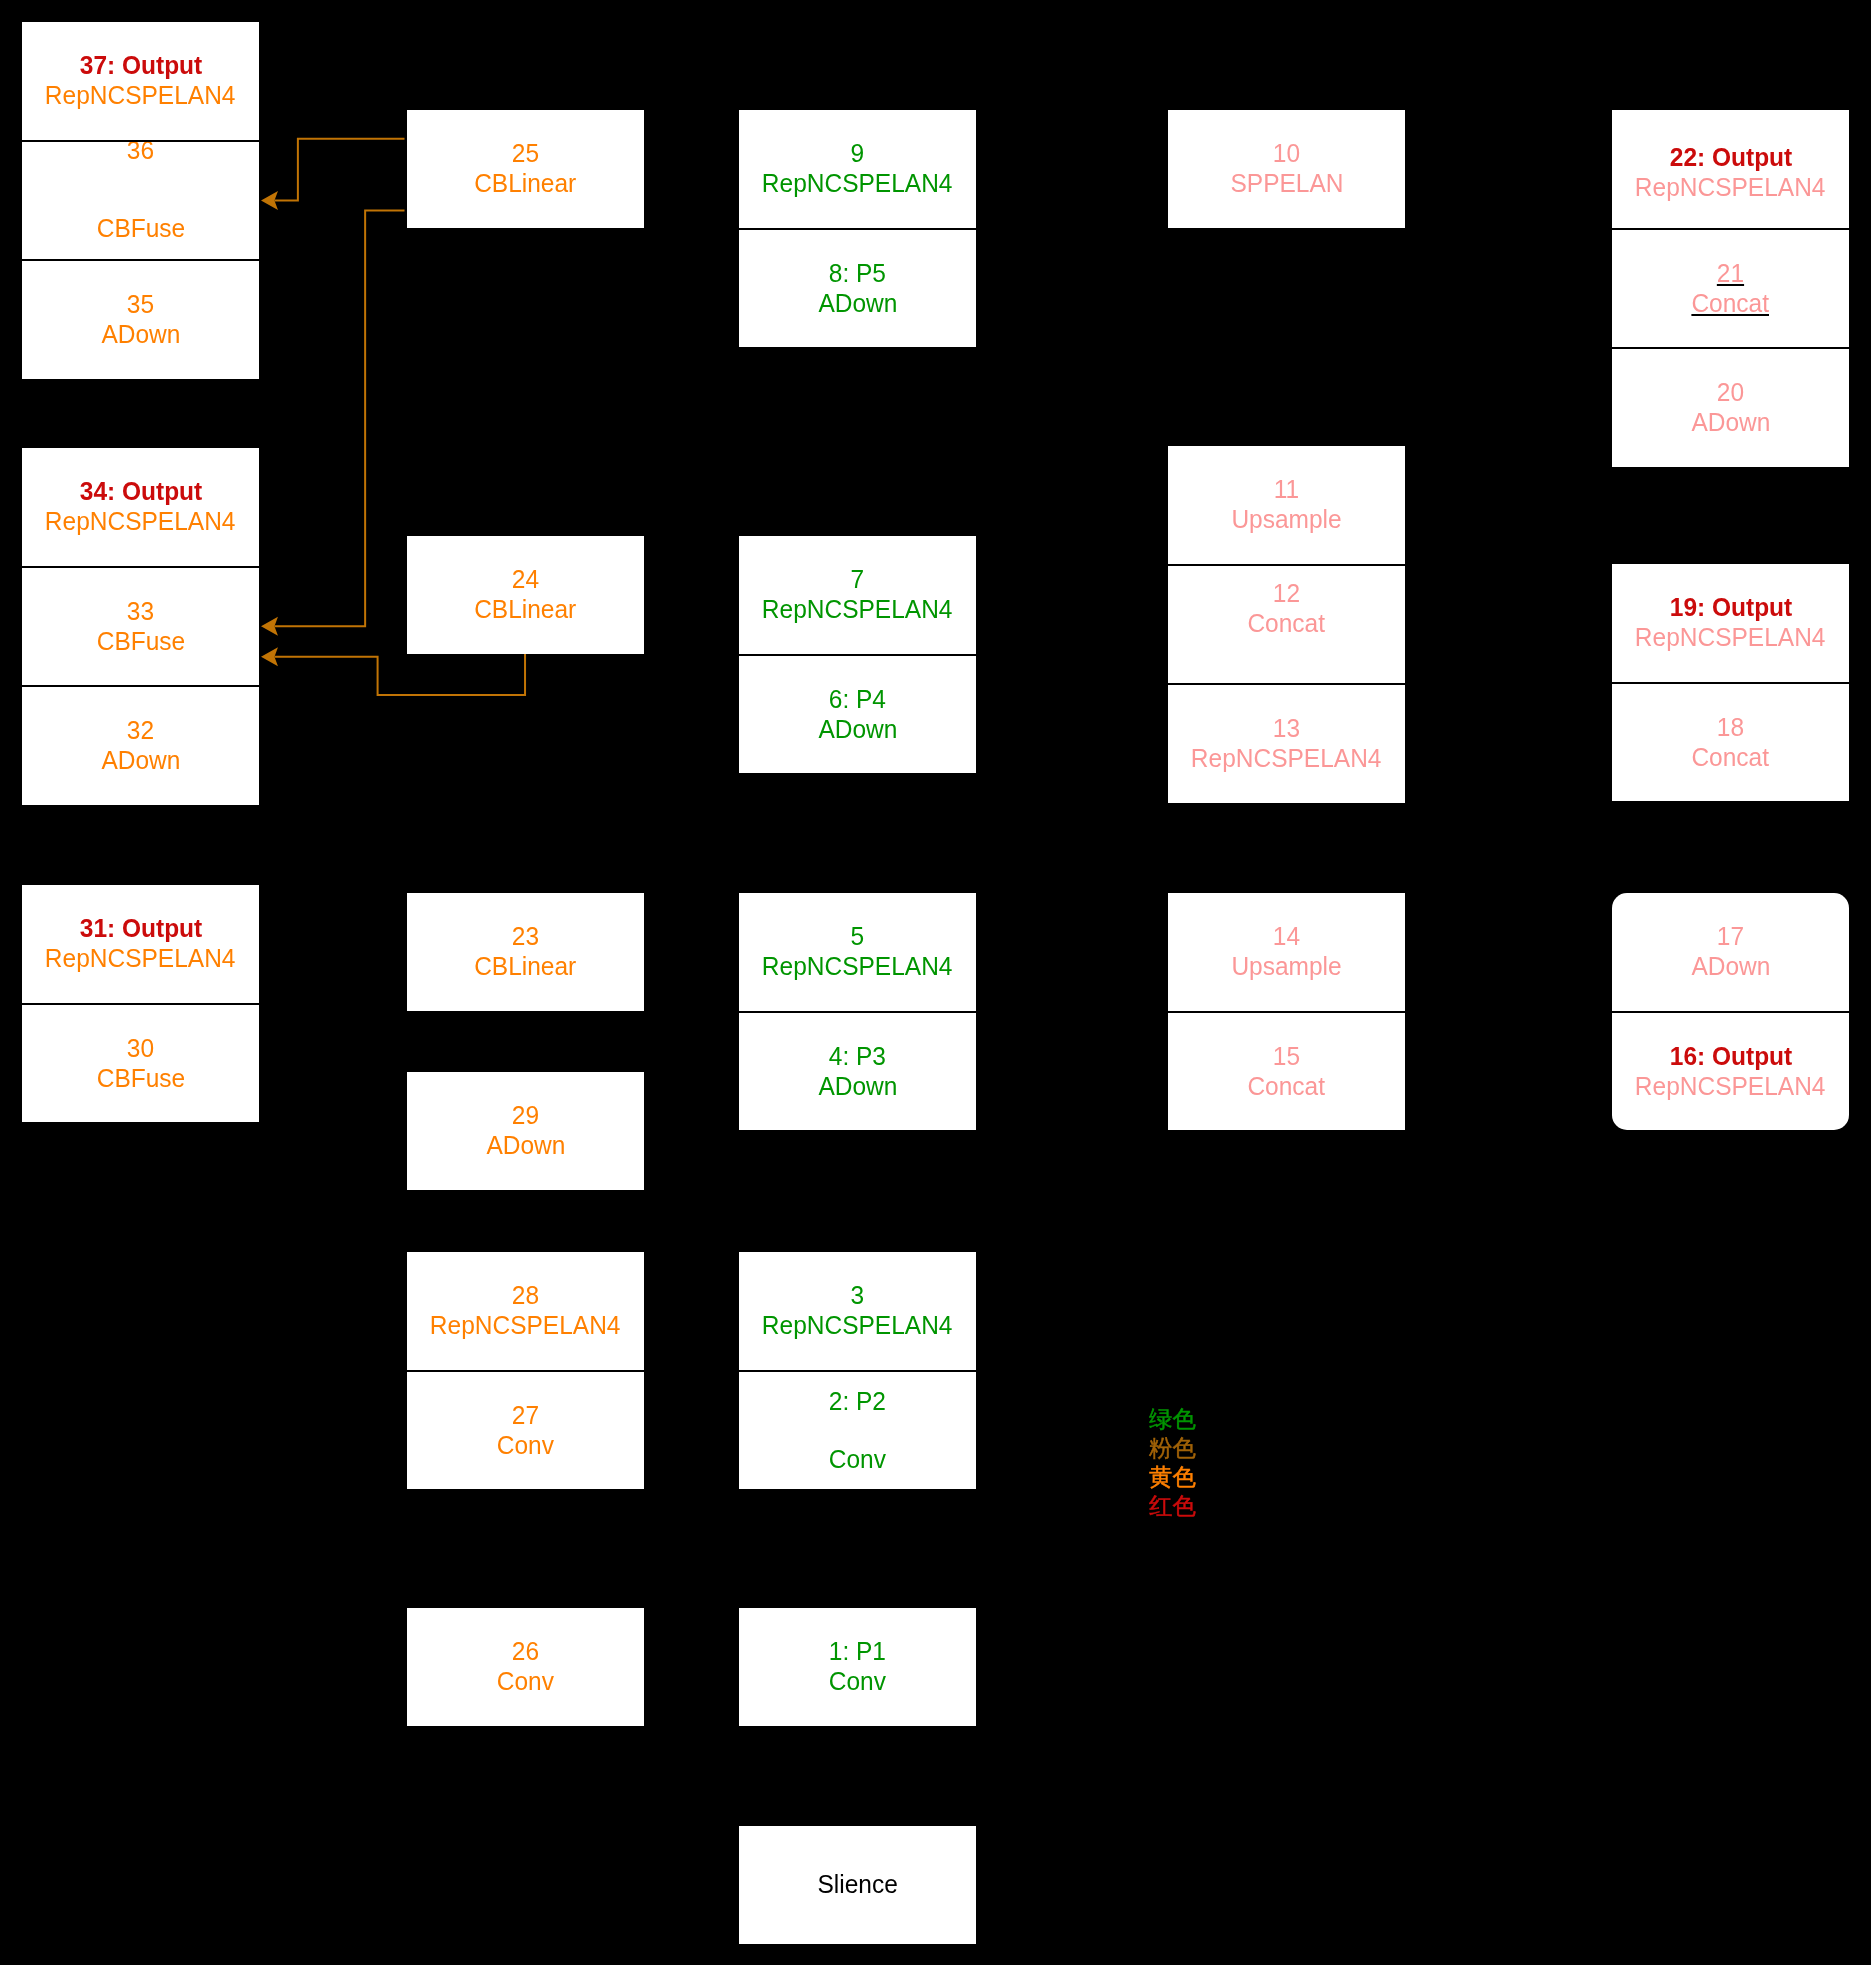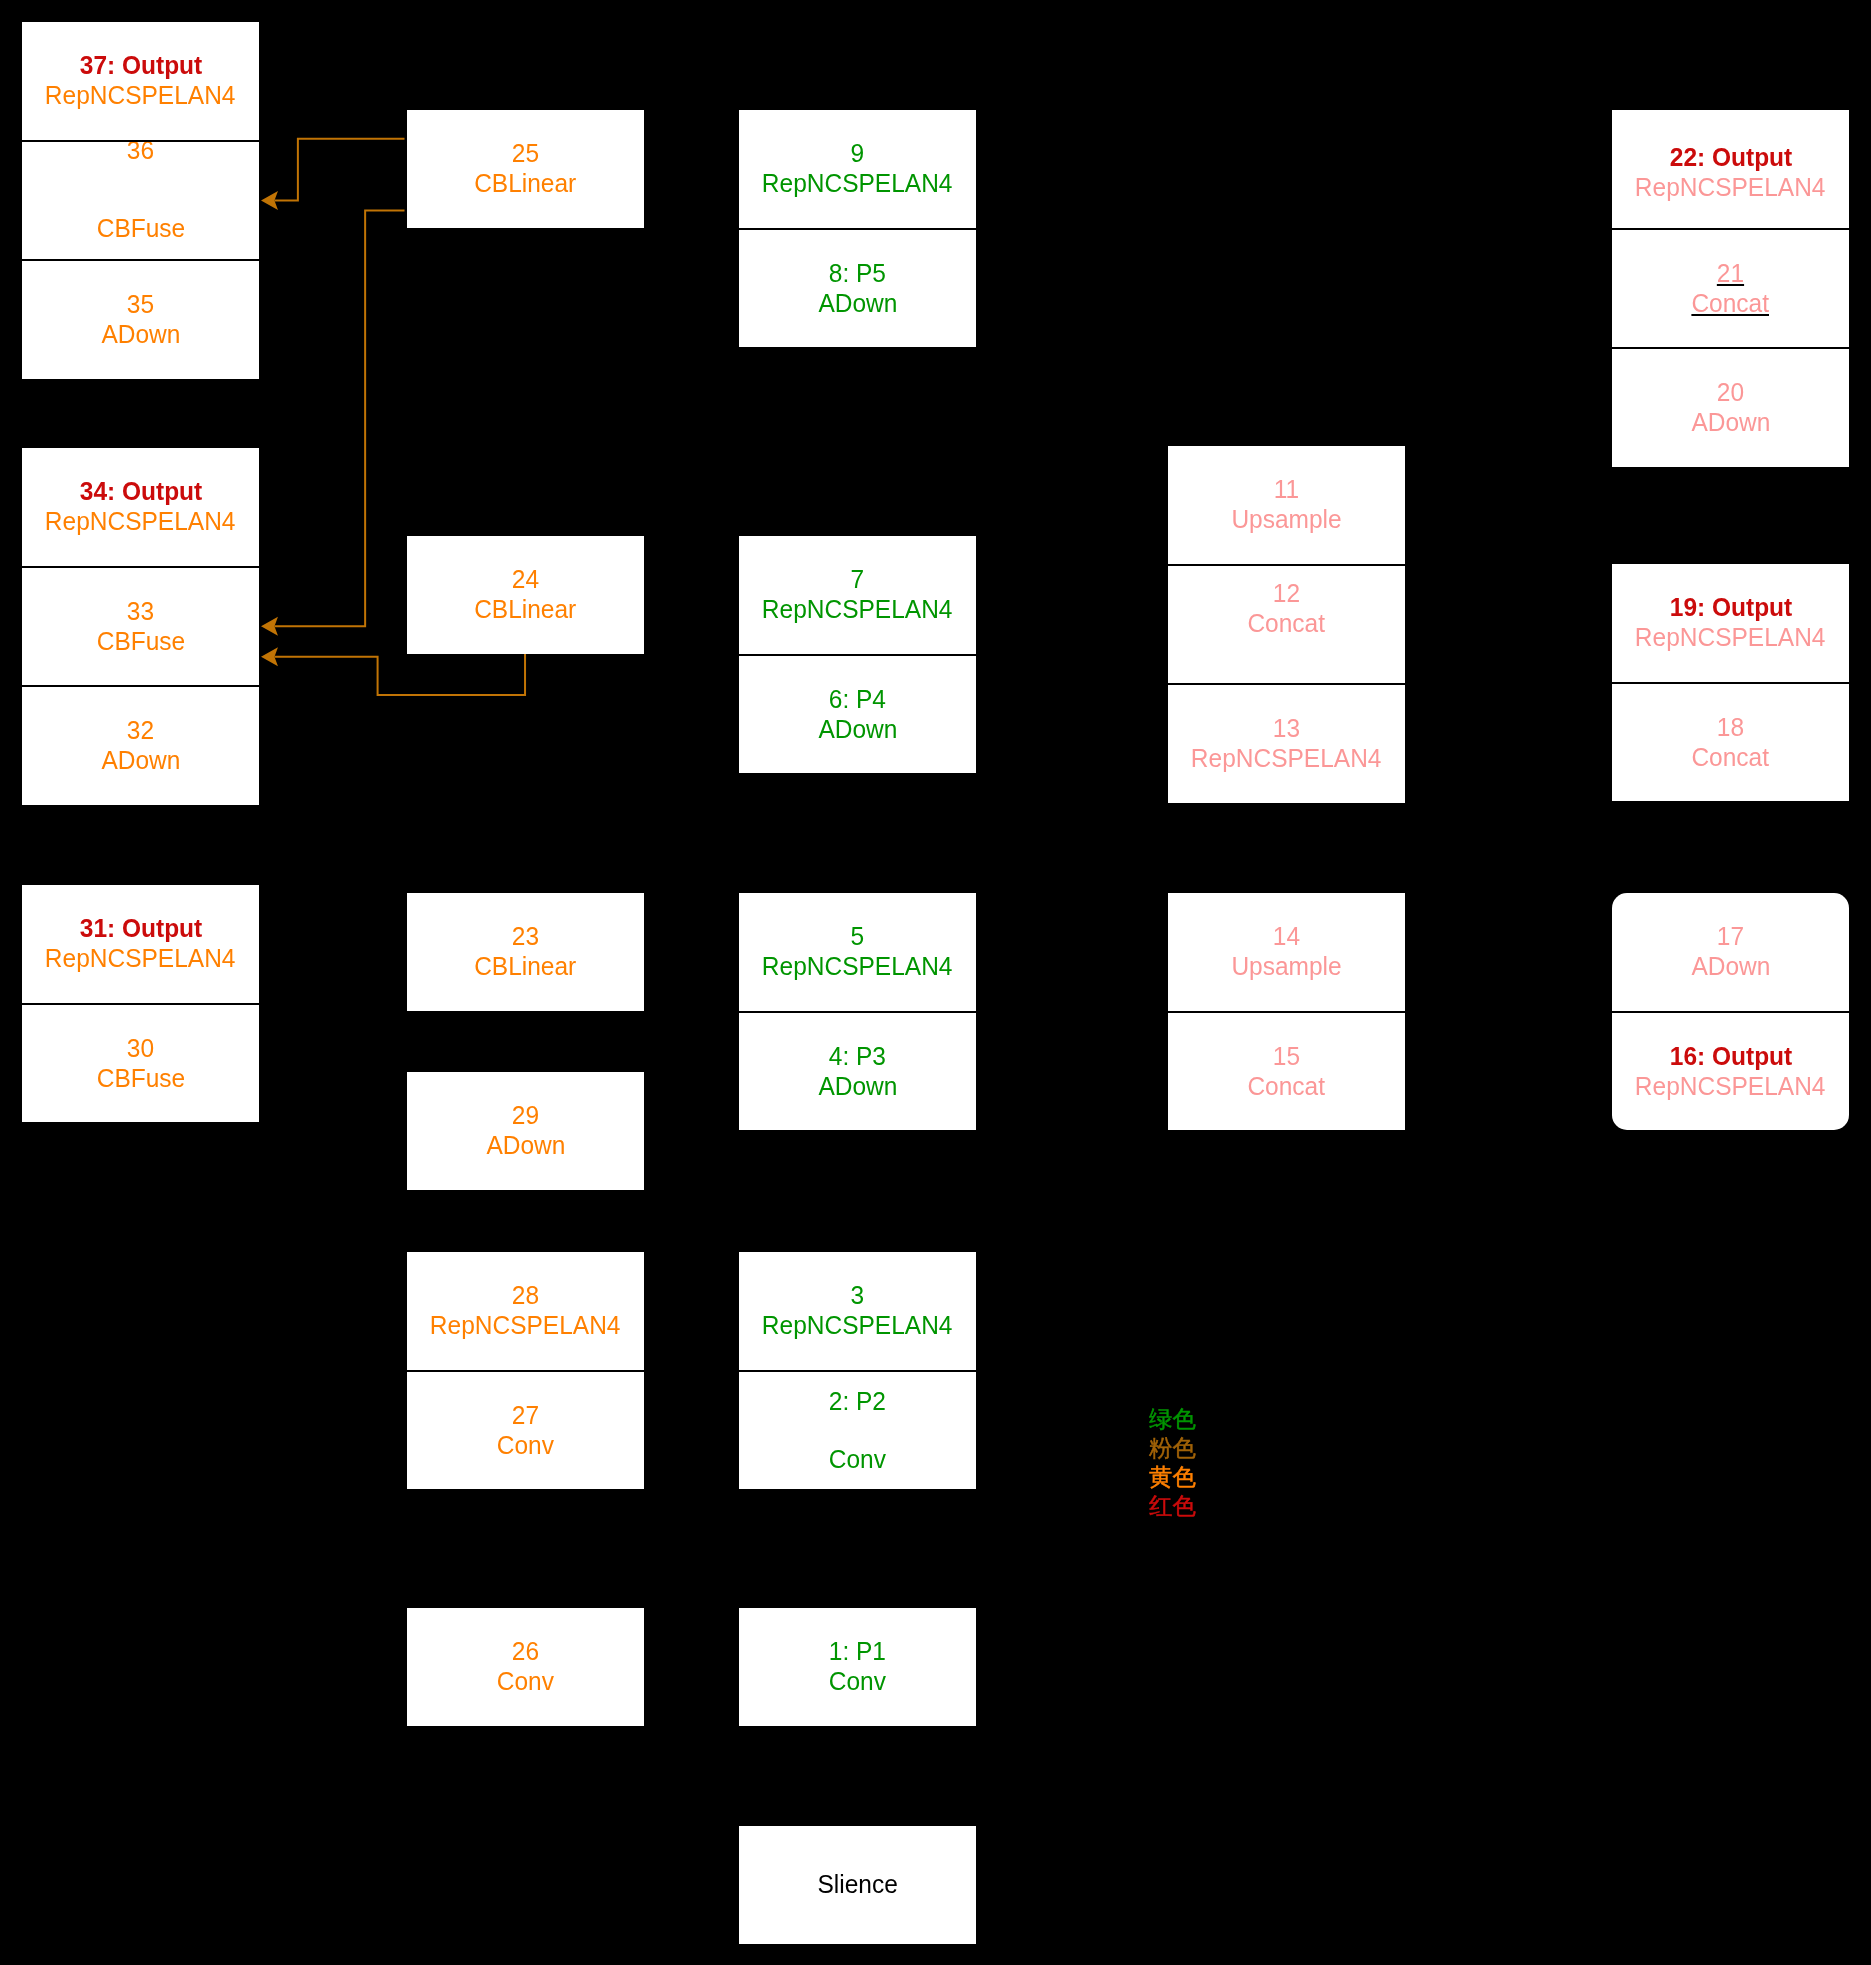--- a/index.html
+++ b/index.html
@@ -62,20 +62,26 @@
     <div class="cell first" style="top:0px;height:118px;">
       <span class="ln num" style="color:#009500">9</span>
       <span class="ln op" style="color:#009500">RepNCSPELAN4</span>
     </div>
     <div class="cell" style="top:120px;height:118px;">
       <span class="ln num" style="color:#009500">8: P5</span>
       <span class="ln op" style="color:#009500">ADown</span>
     </div>
     <div class="divider" style="top:118px;"></div>
   </div>
+  <div class="grp" style="left:1168px;top:110px;width:237px;height:118px;">
+    <div class="cell first" style="top:0px;height:118px;">
+      <span class="ln num" style="color:#FB9797">10</span>
+      <span class="ln op" style="color:#FB9797">SPPELAN</span>
+    </div>
+  </div>
   <div class="grp" style="left:1612px;top:110px;width:237px;height:357px;">
     <div class="cell first" style="top:0px;height:126px;">
       <span class="ln num bold" style="color:#CB0B0B">22: Output</span>
       <span class="ln op" style="color:#FB9797">RepNCSPELAN4</span>
     </div>
     <div class="cell" style="top:120px;height:118px;text-decoration:underline;">
       <span class="ln num" style="color:#FB9797">21</span>
       <span class="ln op" style="color:#FB9797">Concat</span>
     </div>
     <div class="divider" style="top:118px;"></div>

